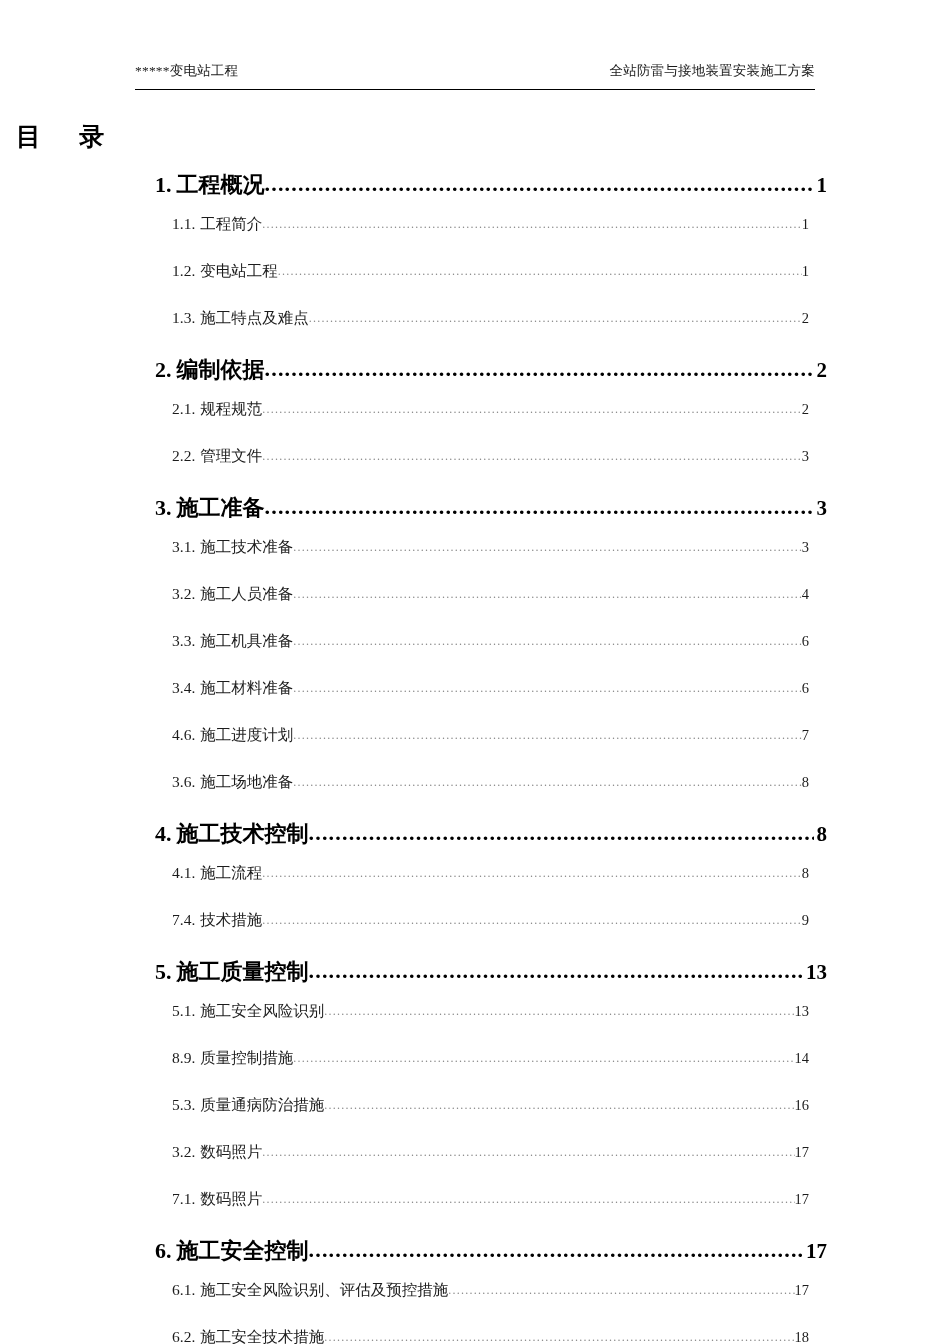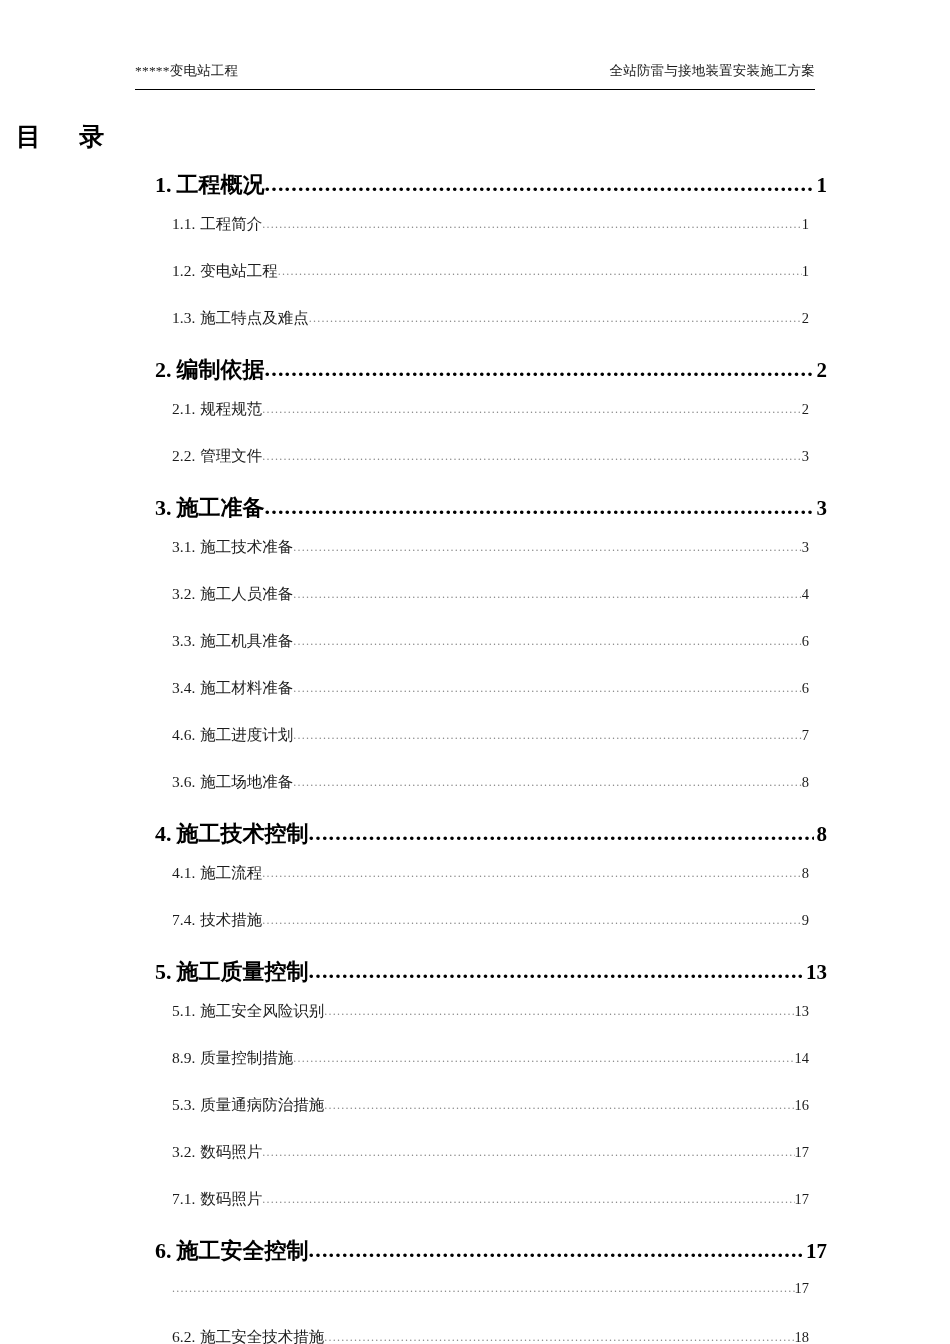--- a/index.html
+++ b/index.html
@@ -263,20 +263,21 @@
         <span class="label"><span class="num">7.1.</span><span>数码照片</span></span>
         <span class="leader">....................................................................................................................................................................................................................................................................</span>
         <span class="pageno">17</span>
       </div>
       <div class="toc-entry lvl1">
         <span class="label"><span class="num">6.</span><span>施工安全控制</span></span>
         <span class="leader">....................................................................................................................................................................................................................................................................</span>
         <span class="pageno">17</span>
       </div>
       <div class="toc-entry lvl2">
+        <span class="label"><span class="num">6.1.</span><span>施工安全风险识别、评估及预控措施</span></span>
         <span class="leader">....................................................................................................................................................................................................................................................................</span>
         <span class="pageno">17</span>
       </div>
       <div class="toc-entry lvl2">
         <span class="label"><span class="num">6.2.</span><span>施工安全技术措施</span></span>
         <span class="leader">....................................................................................................................................................................................................................................................................</span>
         <span class="pageno">18</span>
       </div>
     </div>
 

